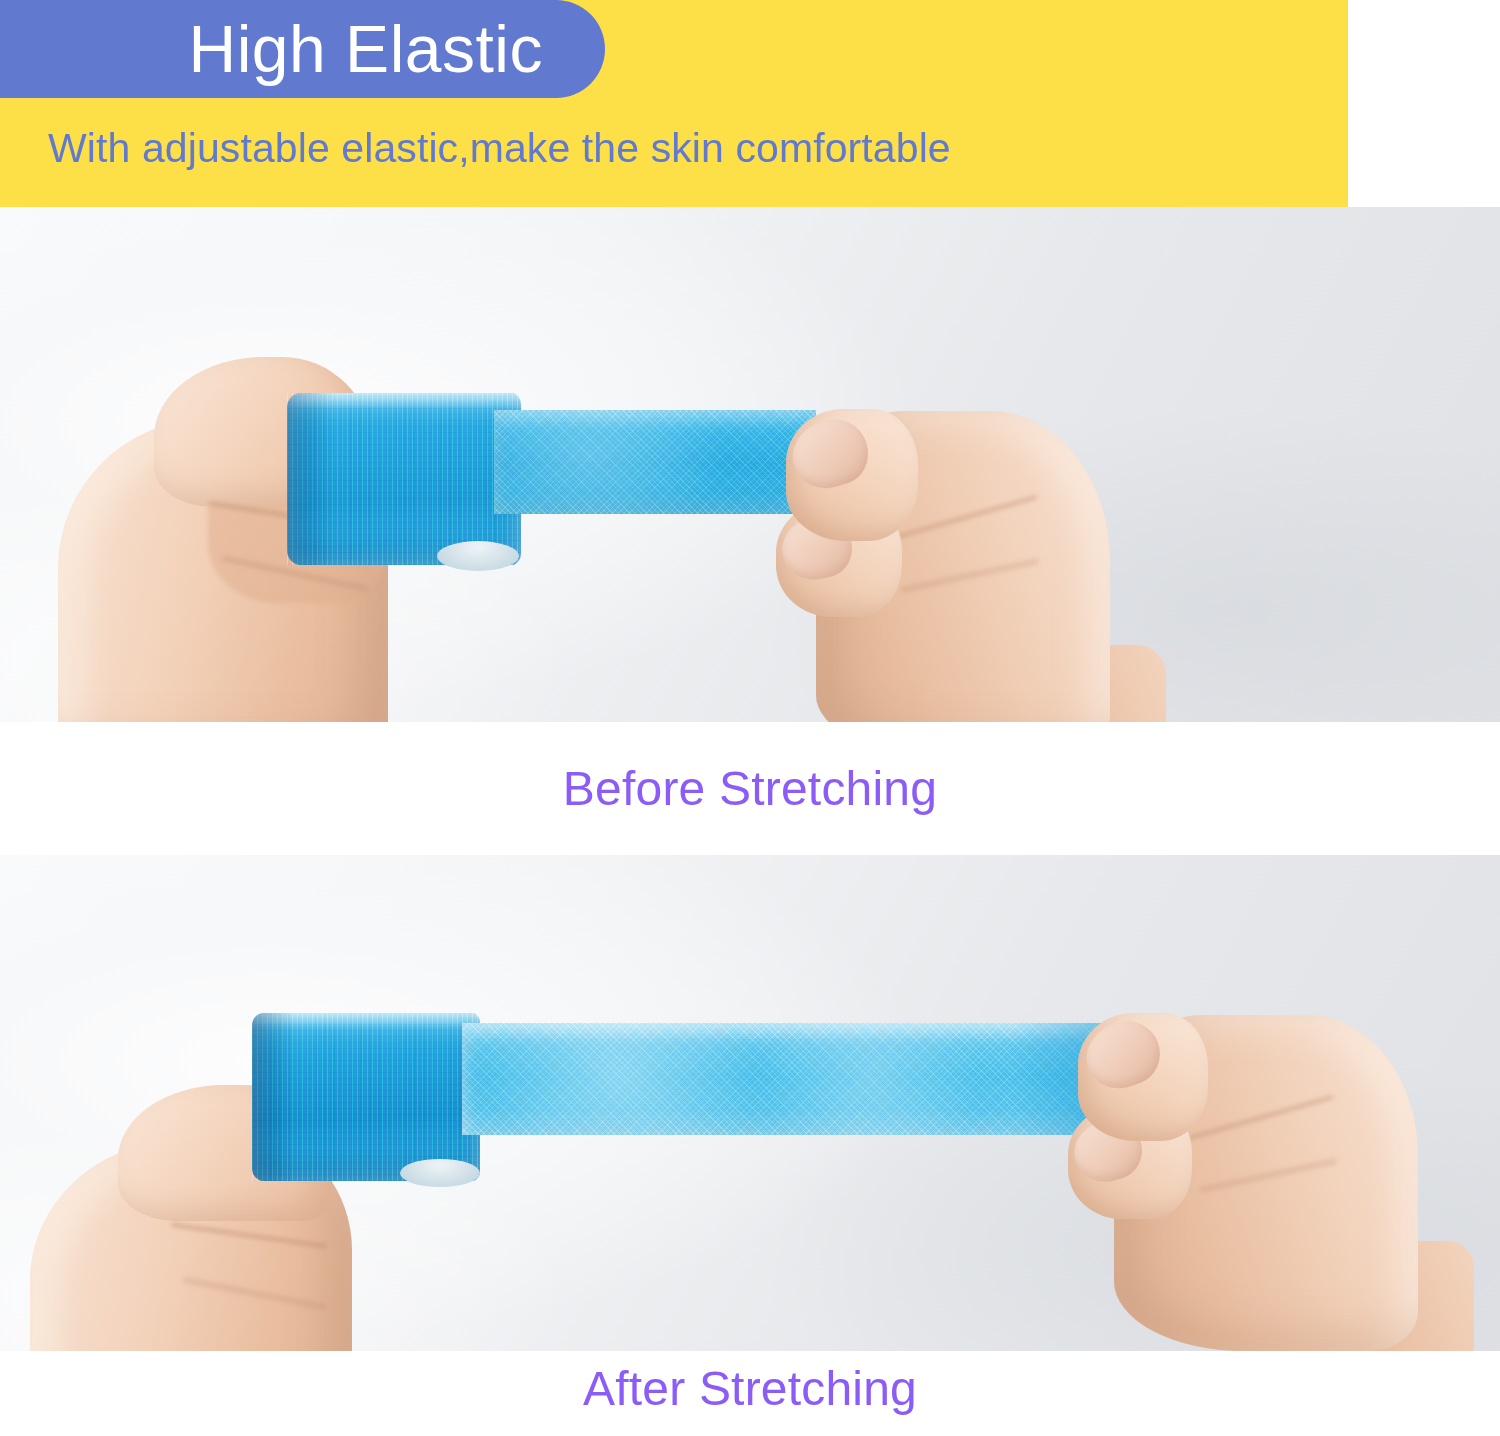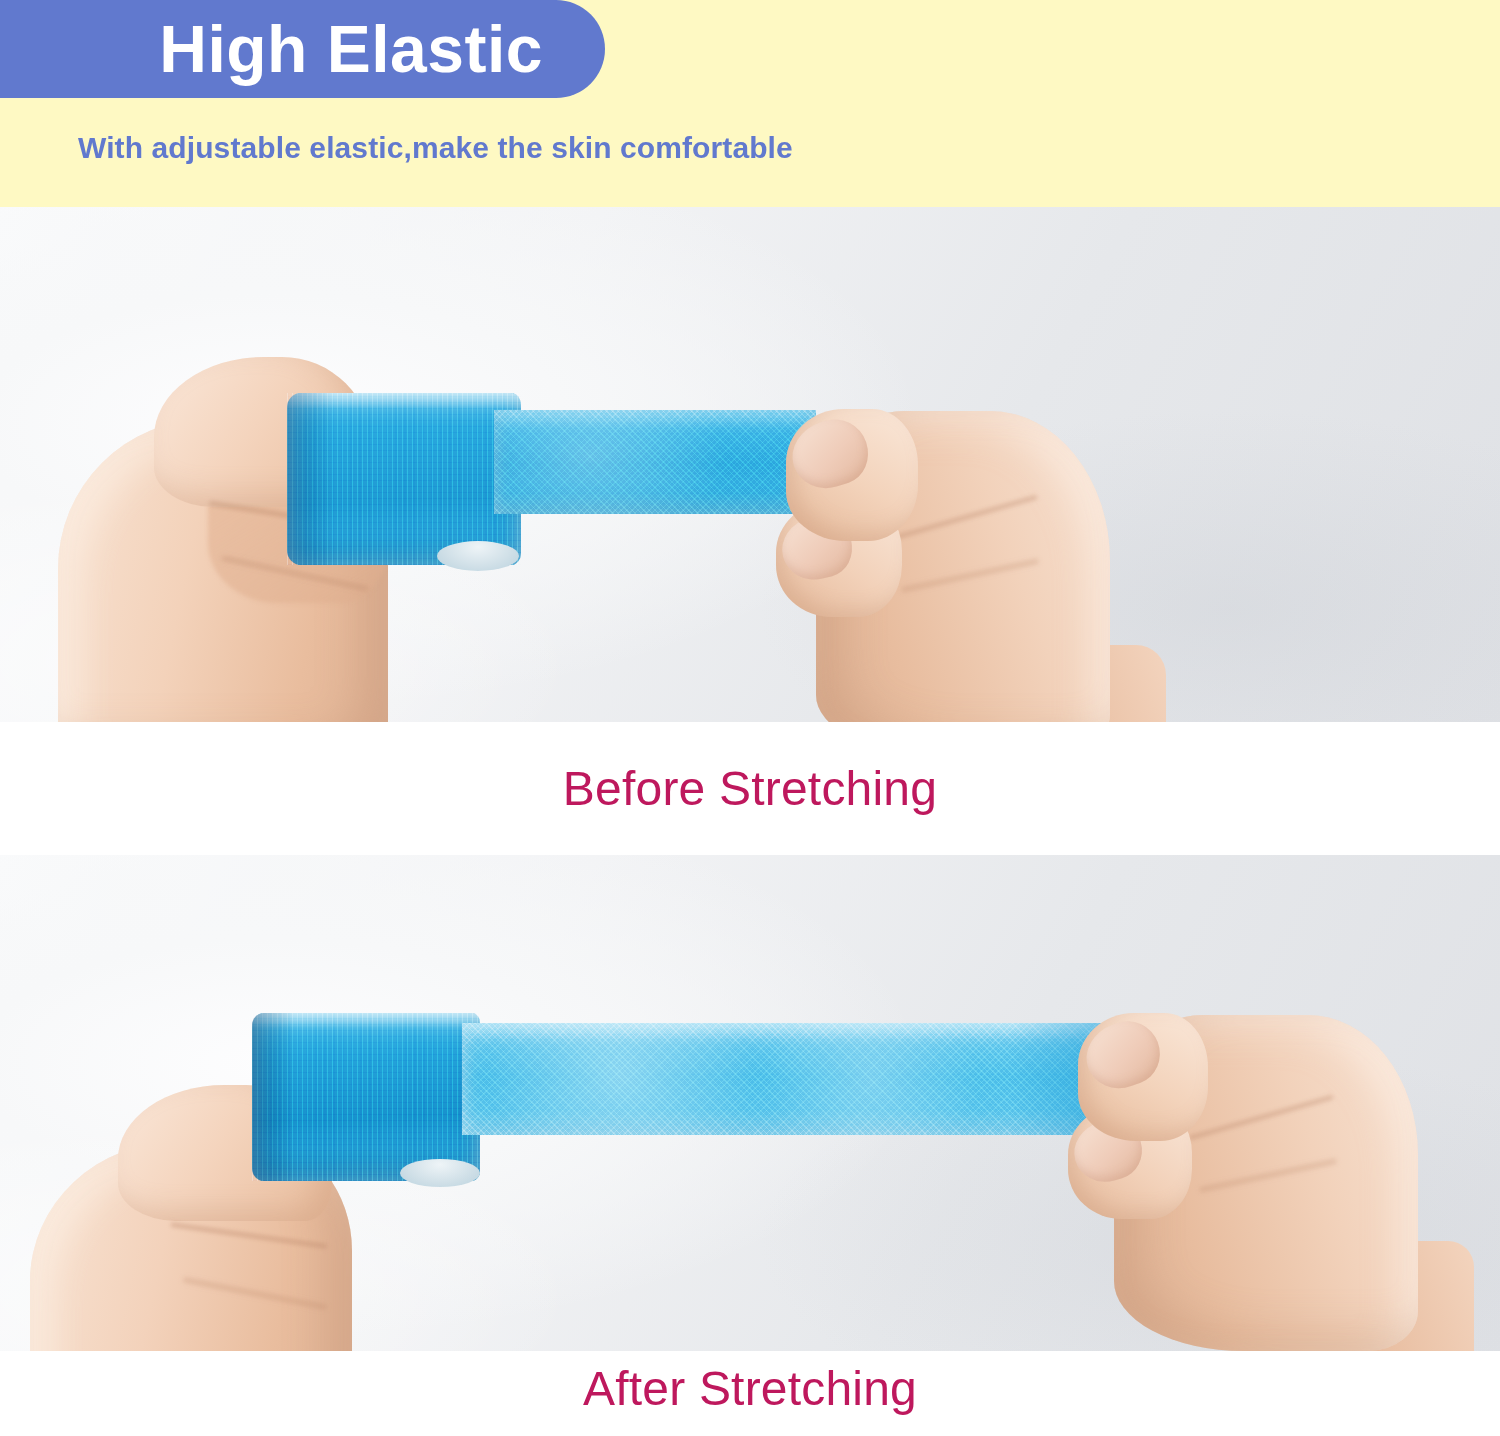--- a/index.html
+++ b/index.html
@@ -9,24 +9,23 @@
   body {
     width: 1500px; height: 1436px;
     font-family: "Liberation Sans", sans-serif;
     overflow: hidden;
     position: relative;
   }
 
   
   .header {
     position: relative;
-    width: 1500px;
+    width: 1348px;
     height: 207px;
-    background: #fef9c3;
-    font-weight: bold;
+    background: #fde047;
   }
   .badge {
     position: absolute;
     left: -40px; top: 0px;
     width: 645px; height: 98px;
     background: #6179ce;
     border-radius: 0 60px 60px 0;
     display: flex;
     align-items: center;
     justify-content: flex-end;
@@ -35,22 +34,22 @@
   }
   .badge-text {
     color: #ffffff;
     font-size: 66px;
     line-height: 70px;
     letter-spacing: 0.5px;
     white-space: nowrap;
   }
   .subtitle {
     position: absolute;
-    left: 78px; top: 122px;
-    font-size: 30px;
+    left: 48px; top: 122px;
+    font-size: 41px;
     line-height: 52px;
     color: #6179ce;
     white-space: nowrap;
     letter-spacing: 0.1px;
   }
 
   
   .photo {
     position: relative;
     width: 1500px;
@@ -79,21 +78,21 @@
   .caption-band {
     width: 1500px;
     background: #ffffff;
     display: flex;
     align-items: center;
     justify-content: center;
   }
   #caption-before { height: 133px; }
   #caption-after  { height: 76px; }
   .caption-text {
-    color: #be185d;
+    color: #8b5cf6;
     font-size: 48px;
     line-height: 56px;
     letter-spacing: 0.2px;
     white-space: nowrap;
   }
 
   
   .tape-roll, .tape-strip { position: absolute; }
 
   

